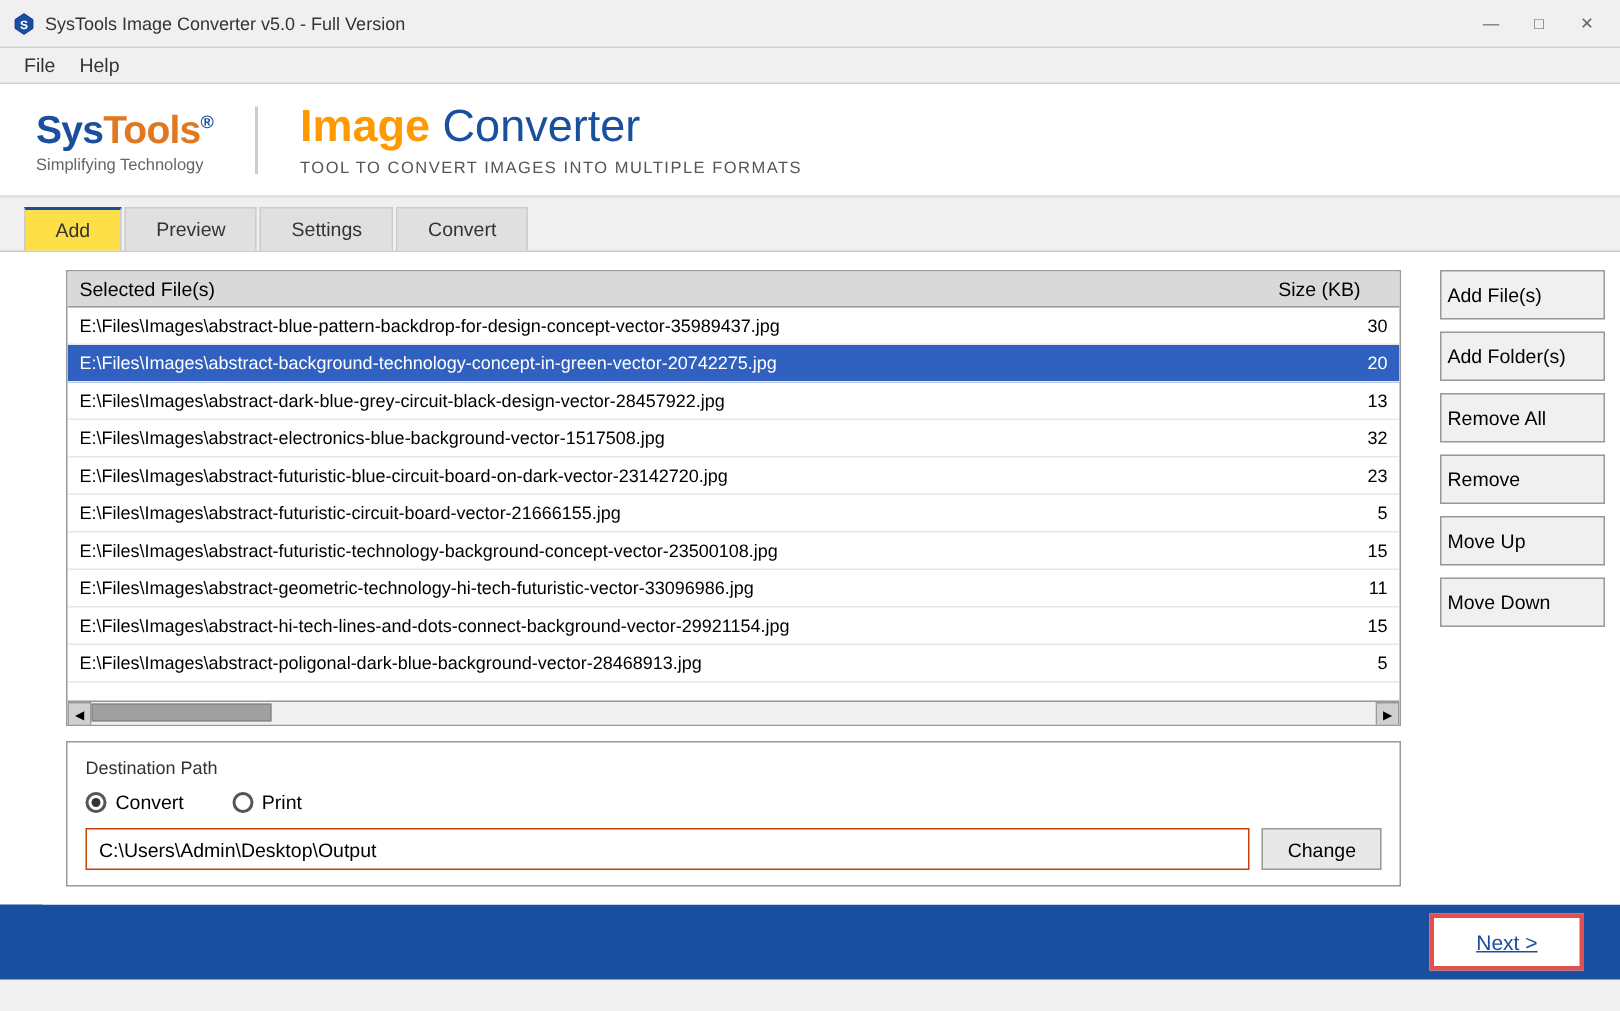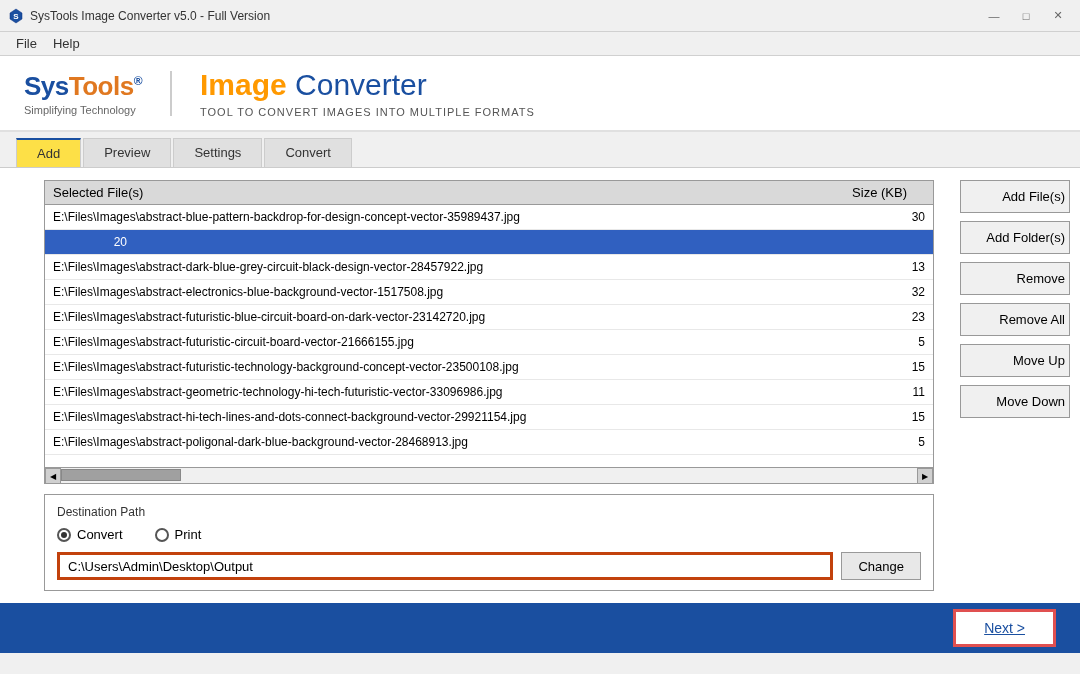--- a/index.html
+++ b/index.html
@@ -173,21 +173,21 @@
       width: 14px; height: 14px; border-radius: 50%;
       border: 2px solid #555; background: white;
       display: flex; align-items: center; justify-content: center;
     }
     .radio-circle.checked::after {
       content: ''; width: 6px; height: 6px;
       background: #333; border-radius: 50%;
     }
     .path-row { display: flex; gap: 8px; align-items: center; }
     .path-input {
-      flex: 1; height: 28px; border: 3px solid #c2410c;
+      flex: 1; height: 28px; border: 1px solid #c2410c;
       padding: 0 8px; font-size: 13px; background: white;
     }
     .change-btn {
       padding: 4px 16px; height: 28px; background: #e8e8e8;
       border: 1px solid #999; cursor: pointer; font-size: 13px;
       font-weight: 500;
     }
 
     
     .right-panel {
@@ -199,21 +199,21 @@
       background: white;
       border-left: none;
     }
     .action-btn {
       width: 100%;
       padding: 8px 4px;
       background: #f0f0f0;
       border: 1px solid #999;
       cursor: pointer;
       font-size: 13px;
-      text-align: right;
+      text-align: left;
     }
 
     
     .bottom-bar {
       background: #1a4fa0;
       height: 50px;
       display: flex;
       align-items: center;
       justify-content: flex-end;
       padding: 0 24px;
@@ -286,20 +286,21 @@
         <div class="col-size">Size (KB)</div>
         <div class="col-scroll"></div>
       </div>
       <div style="display:flex; flex:1; overflow:hidden;">
         <div class="file-list-body" style="flex:1; overflow-y:scroll; overflow-x:hidden;">
           <div class="file-row">
             <div class="col-file">E:\Files\Images\abstract-blue-pattern-backdrop-for-design-concept-vector-35989437.jpg</div>
             <div class="col-size">30</div>
           </div>
           <div class="file-row selected">
+            <div class="col-file">E:\Files\Images\abstract-background-technology-concept-in-green-vector-20742275.jpg</div>
             <div class="col-size">20</div>
           </div>
           <div class="file-row">
             <div class="col-file">E:\Files\Images\abstract-dark-blue-grey-circuit-black-design-vector-28457922.jpg</div>
             <div class="col-size">13</div>
           </div>
           <div class="file-row">
             <div class="col-file">E:\Files\Images\abstract-electronics-blue-background-vector-1517508.jpg</div>
             <div class="col-size">32</div>
           </div>
@@ -355,22 +356,22 @@
         <input type="text" class="path-input" value="C:\Users\Admin\Desktop\Output" style="">
         <button class="change-btn">Change</button>
       </div>
     </div>
 
   </div>
 
   <div class="right-panel">
     <button class="action-btn">Add File(s)</button>
     <button class="action-btn">Add Folder(s)</button>
+    <button class="action-btn">Remove All</button>
     <button class="action-btn">Remove</button>
-    <button class="action-btn">Remove All</button>
     <button class="action-btn">Move Up</button>
     <button class="action-btn">Move Down</button>
   </div>
 
 </div>
 
 <div class="bottom-bar">
   <button class="next-btn">Next  &gt;</button>
 </div>
 

